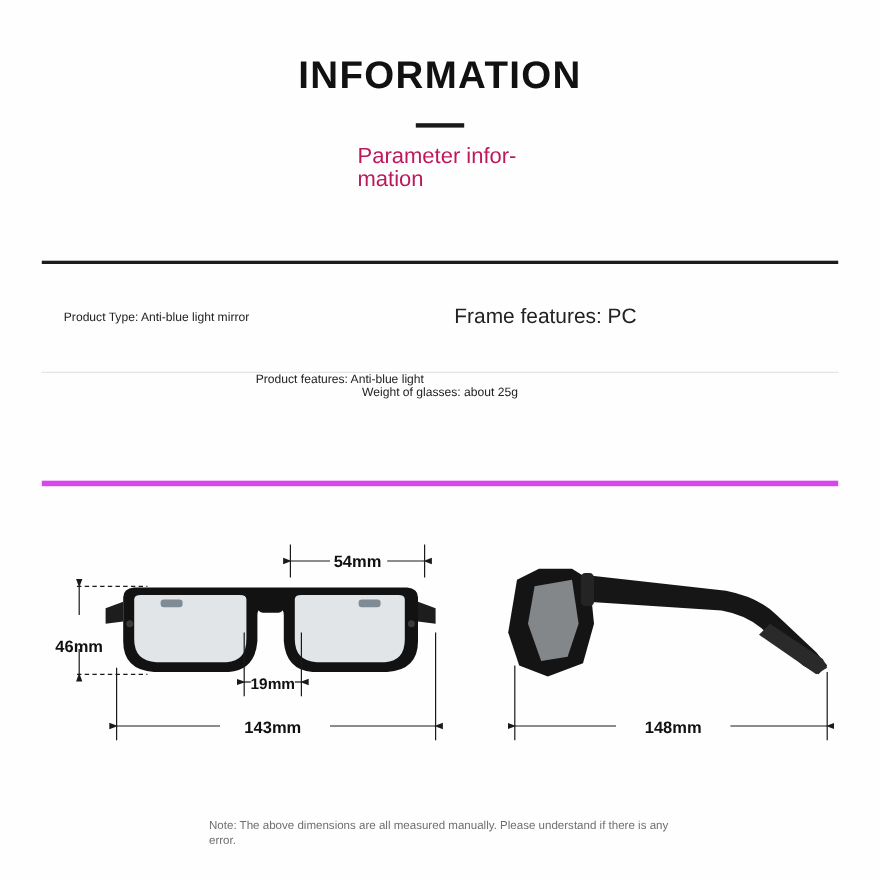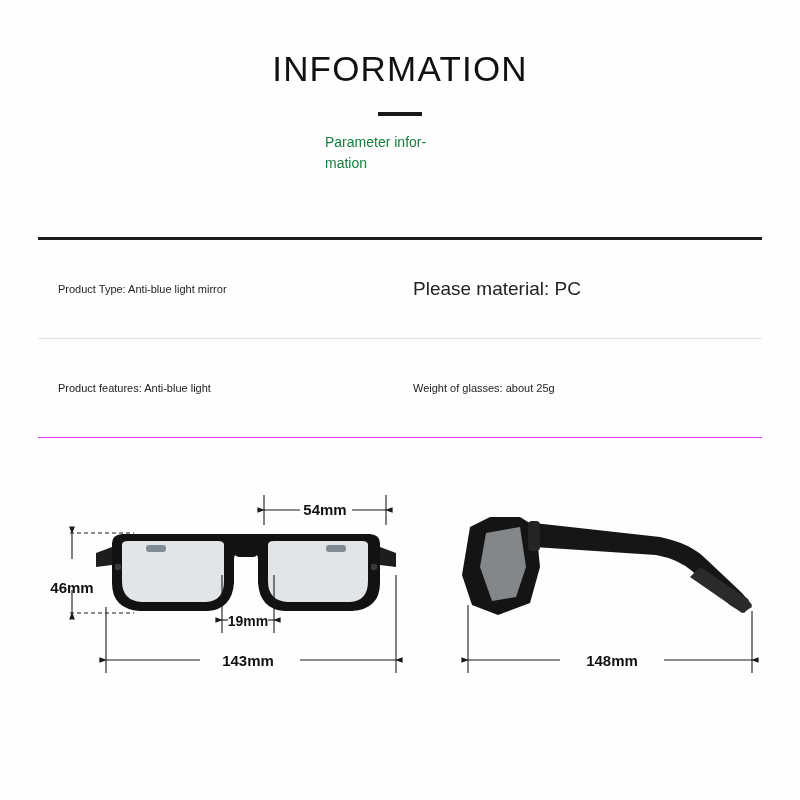--- a/index.html
+++ b/index.html
@@ -21,38 +21,38 @@
     background: #fefefe;
   }
 
   
   .header {
     padding-top: 48px;
     text-align: center;
   }
   .main-title {
     font-size: 35px;
-    font-weight: normal;
+    font-weight: bold;
     letter-spacing: 1.2px;
     color: #111111;
     line-height: 42px;
   }
   .title-rule {
     width: 44px;
     height: 4px;
     background: #1a1a1a;
     margin: 22px auto 0 auto;
   }
   .subtitle {
     margin: 16px auto 0 auto;
     width: 150px;
     text-align: left;
-    font-size: 14px;
+    font-size: 20px;
     line-height: 21px;
-    color: #15803d;
+    color: #be185d;
     position: relative;
     left: 0px;
   }
   .subtitle-wrap {
     display: flex;
     justify-content: center;
   }
 
   
   .top-bar {
@@ -71,21 +71,22 @@
     right: 38px;
     top: 240px;
   }
   .spec-row {
     display: flex;
     align-items: center;
     height: 98px;
     border-bottom: 1px solid #e2e2e2;
   }
   .spec-row:last-child {
-    border-bottom: 1px solid #d946ef;
+    border-bottom: 5px solid #d946ef;
+    flex-direction: column;
   }
   .spec-cell {
     font-size: 15.5px;
     color: #222222;
     padding-left: 20px;
     box-sizing: border-box;
   }
   .spec-cell.left {
     width: 375px;
   }
@@ -141,21 +142,21 @@
       <div class="subtitle" style="white-space: pre-line;">Parameter infor-
 mation</div>
     </div>
   </div>
 
   <div class="top-bar"></div>
 
   <div class="spec-table">
     <div class="spec-row">
       <div class="spec-cell left mid">Product Type: Anti-blue light mirror</div>
-      <div class="spec-cell right big">Please material: PC</div>
+      <div class="spec-cell right big">Frame features: PC</div>
     </div>
     <div class="spec-row">
       <div class="spec-cell left mid">Product features: Anti-blue light</div>
       <div class="spec-cell right mid">Weight of glasses: about 25g</div>
     </div>
   </div>
 
   <div class="diagram-area">
     <svg class="diagram-svg" width="800" height="270" viewBox="0 0 800 270" xmlns="http://www.w3.org/2000/svg">
       <defs>
@@ -238,14 +239,17 @@
       <g stroke="#1a1a1a" stroke-width="1.1" fill="none">
         <line x1="468" y1="150" x2="468" y2="218"></line>
         <line x1="752" y1="156" x2="752" y2="218"></line>
         <line x1="468" y1="205" x2="560" y2="205" marker-start="url(#arrS)"></line>
         <line x1="664" y1="205" x2="752" y2="205" marker-end="url(#arrE)"></line>
       </g>
       <text x="612" y="211" font-size="15" font-weight="bold" text-anchor="middle" fill="#111111" font-family="Liberation Sans, sans-serif">148mm</text>
     </svg>
   </div>
 
+  <div class="note">
+    <div class="note-inner">Note: The above dimensions are all measured manually. Please understand if there is any error.</div>
+  </div>
 
 </div>
 
 </body></html>

